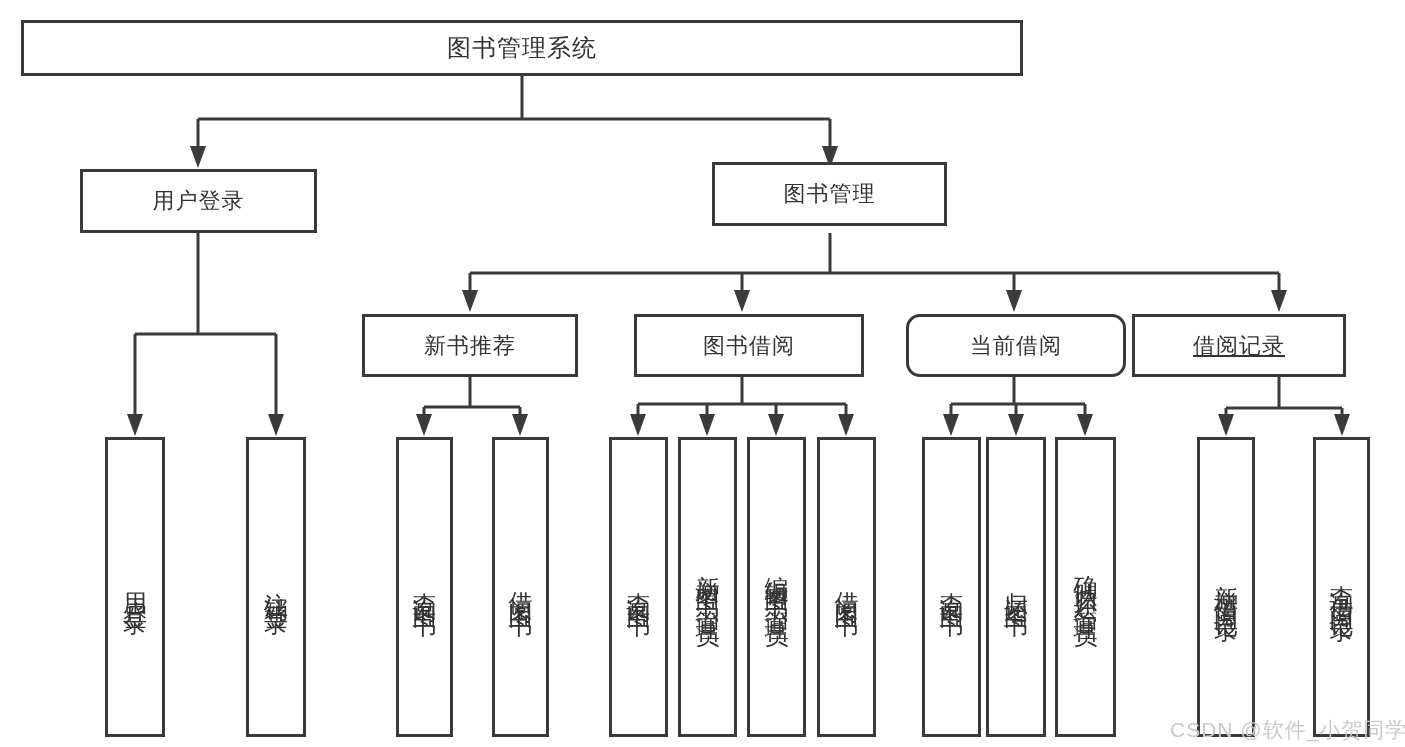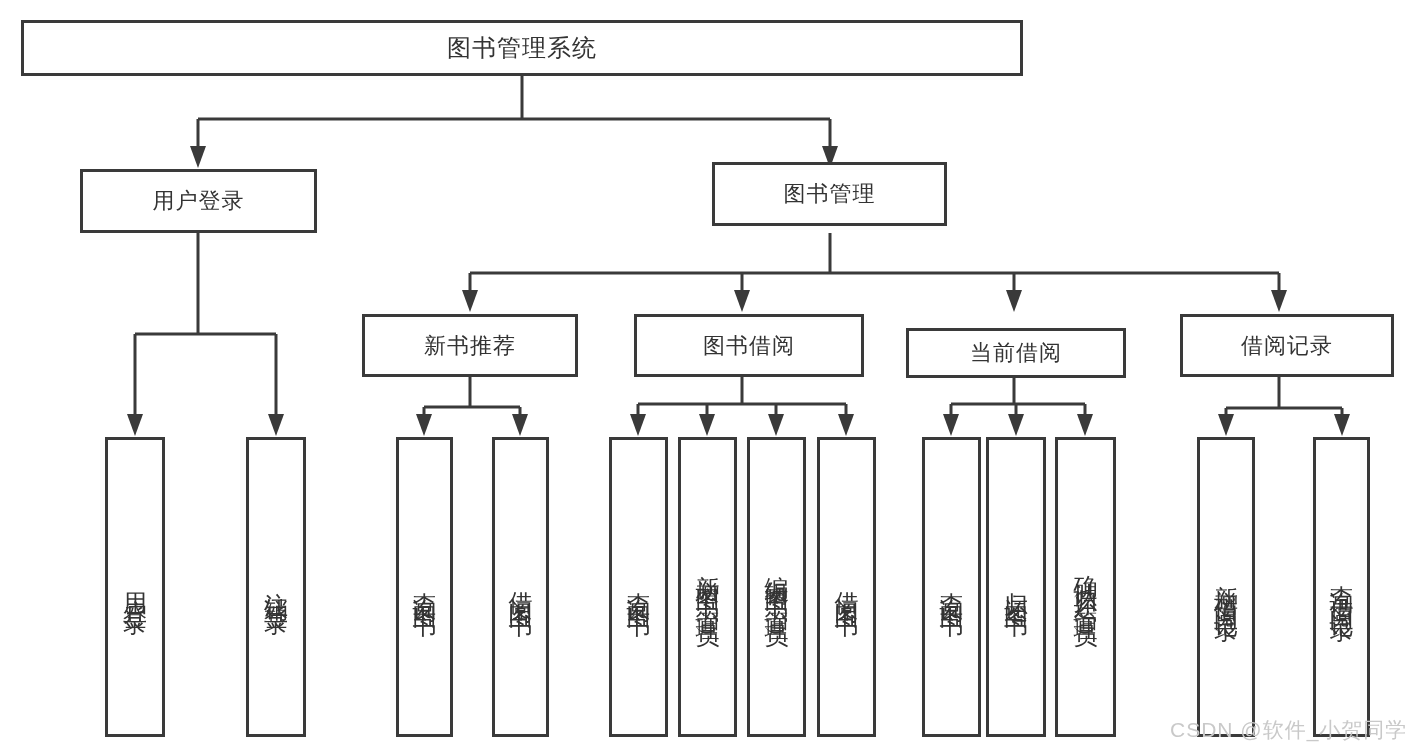--- a/index.html
+++ b/index.html
@@ -93,22 +93,22 @@
     </g>
   </svg>
 
   <div class="node h root" style="left:21px; top:20px; width:1002px; height:56px;">图书管理系统</div>
 
   <div class="node h" style="left:80px; top:169px; width:237px; height:64px;">用户登录</div>
   <div class="node h" style="left:712px; top:162px; width:235px; height:64px;">图书管理</div>
 
   <div class="node h" style="left:362px; top:314px; width:216px; height:63px;">新书推荐</div>
   <div class="node h" style="left:634px; top:314px; width:230px; height:63px;">图书借阅</div>
-  <div class="node h" style="left:906px; top:328px; width:220px; height:50px;">当前借阅</div>
-  <div class="node h" style="left:1180px; top:314px; width:214px; height:63px;">借阅记录</div>
+  <div class="node h" style="left:906px; top:314px; width:220px; height:63px;border-radius:14px;">当前借阅</div>
+  <div class="node h" style="left:1132px; top:314px; width:214px; height:63px;text-decoration:underline;">借阅记录</div>
 
   <div class="node v" style="left:105px; width:60px;">用户登录</div>
   <div class="node v" style="left:246px; width:60px;">注销登录</div>
 
   <div class="node v" style="left:396px; width:57px;">查询图书</div>
   <div class="node v" style="left:492px; width:57px;">借阅图书</div>
 
   <div class="node v" style="left:609px; width:59px;">查询图书</div>
   <div class="node v" style="left:678px; width:59px;">新增图书（管理员）</div>
   <div class="node v" style="left:747px; width:59px;">编辑图书（管理员）</div>

